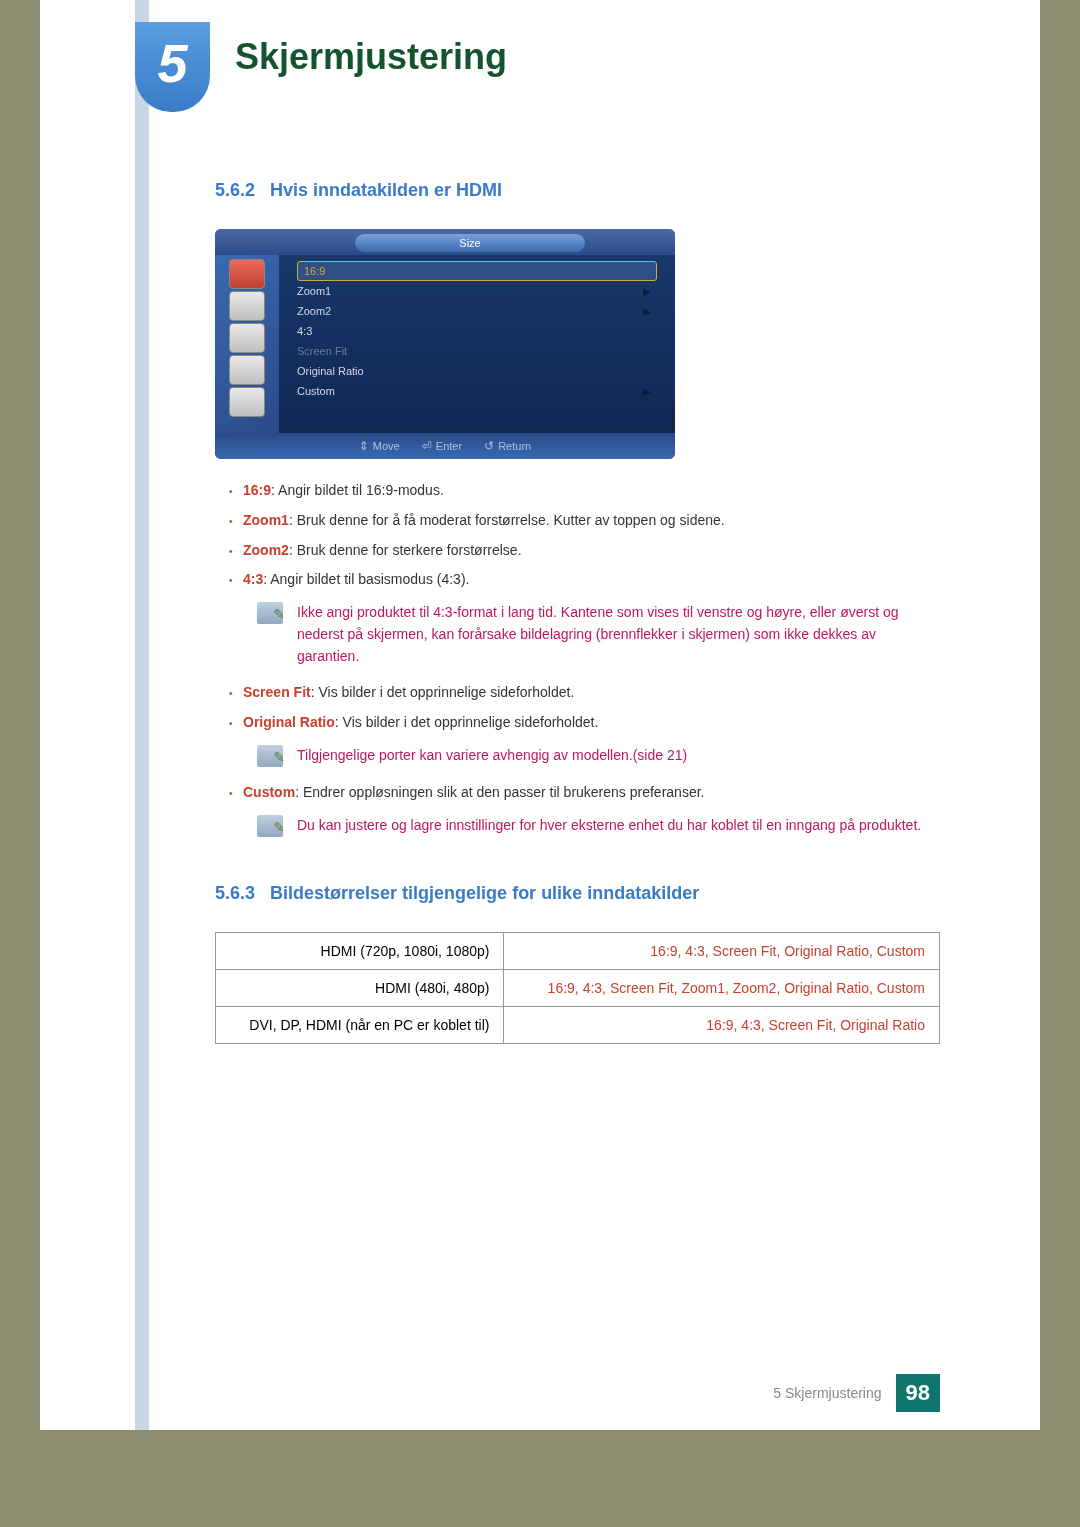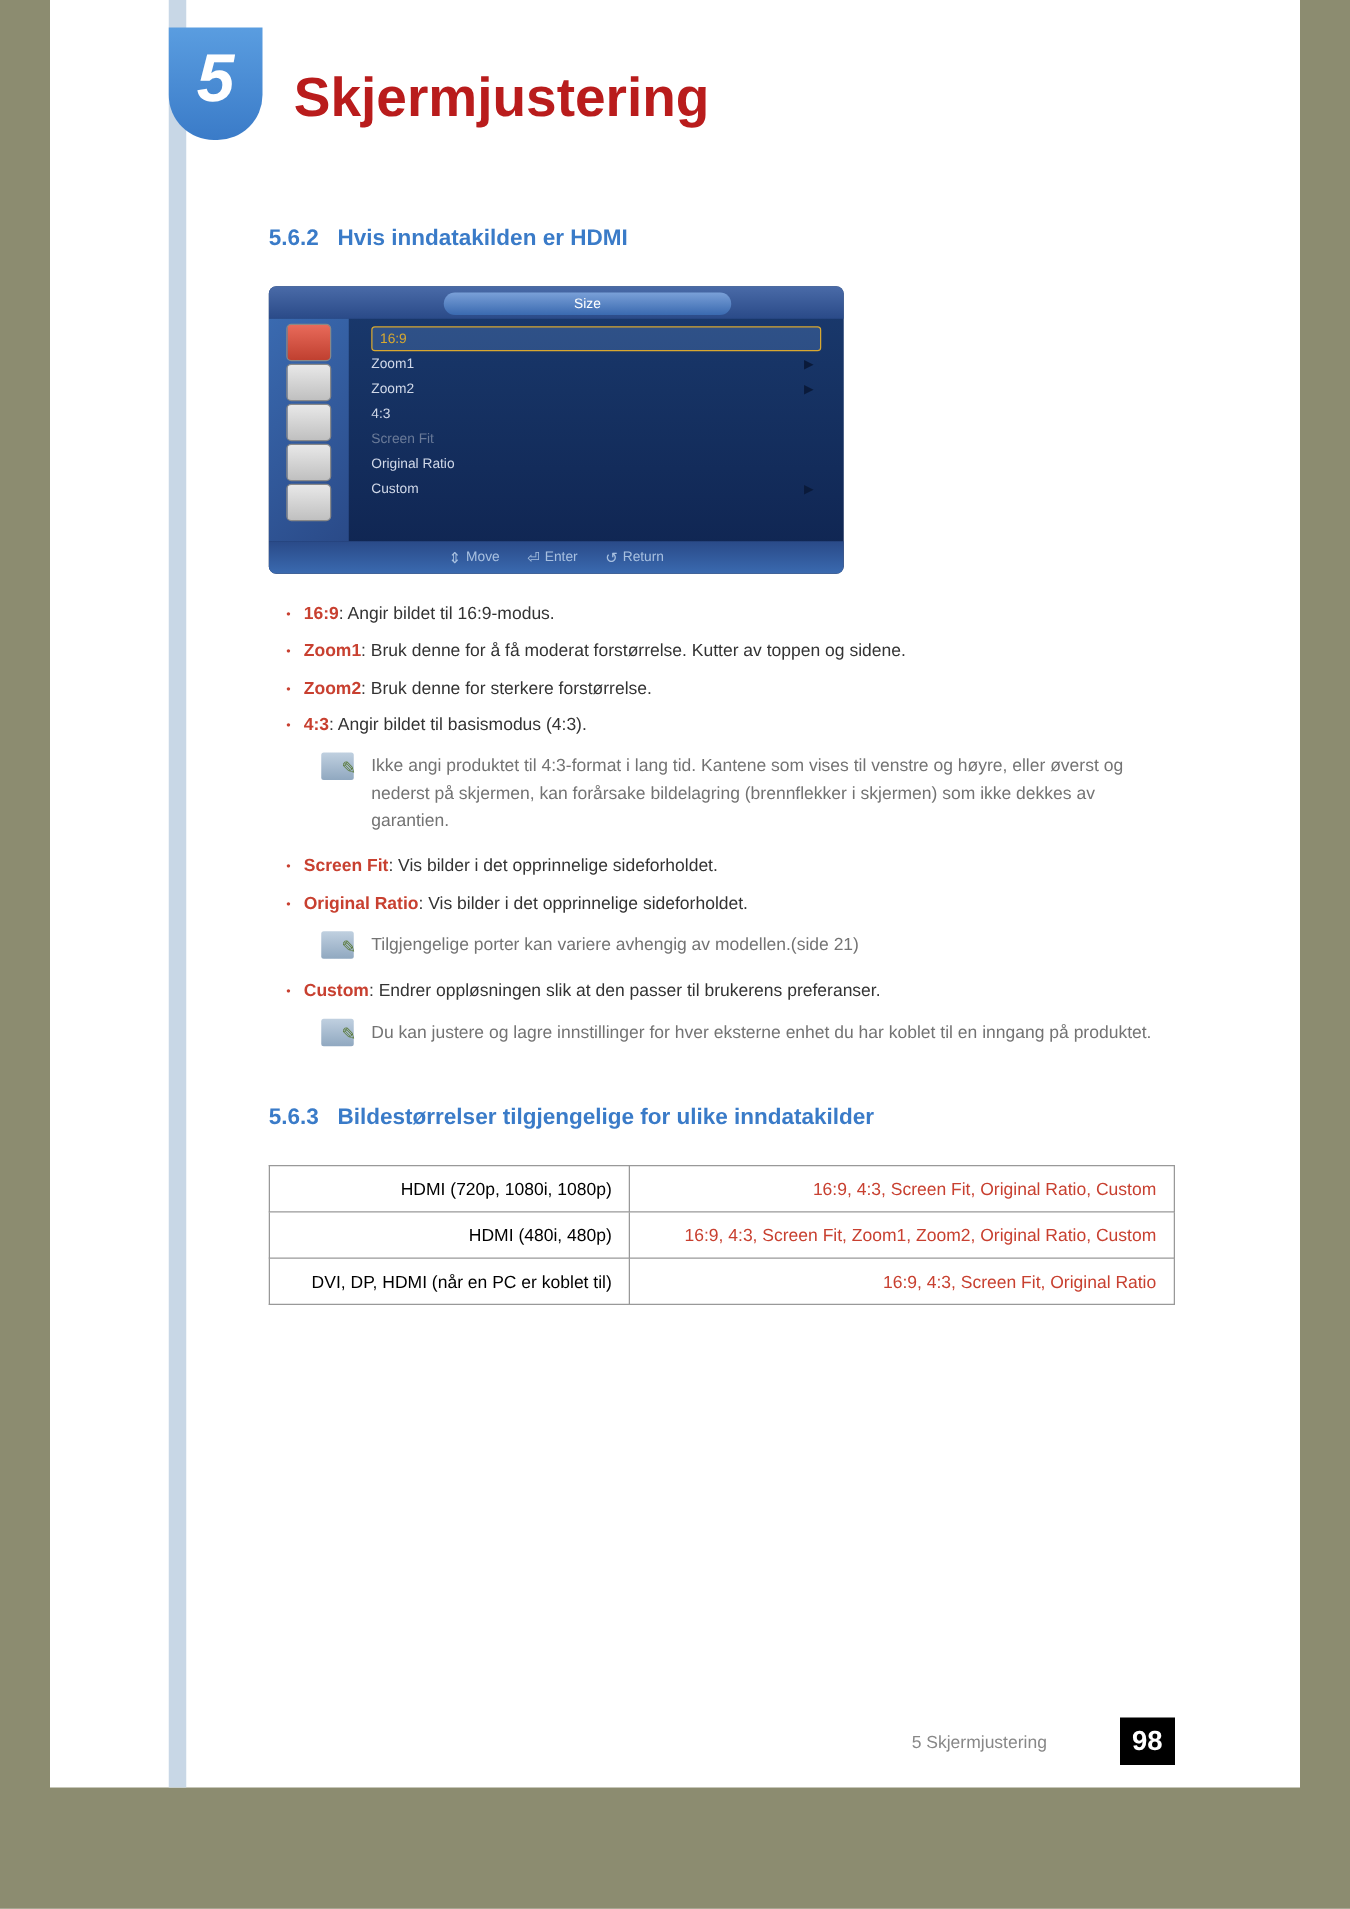--- a/index.html
+++ b/index.html
@@ -2,21 +2,21 @@
 <html><head>
 <meta charset="utf-8">
 <style>
 * { margin: 0; padding: 0; box-sizing: border-box; }
 body { font-family: Arial, sans-serif; background: #8c8c70; width: 1080px; height: 1527px; position: relative; }
 .page { background: #fff; width: 1000px; min-height: 1430px; margin: 0 auto; position: relative; }
 .sidebar-stripe { position: absolute; left: 95px; top: 0; width: 14px; height: 1430px; background: #c8d7e6; }
 .header { position: relative; height: 120px; }
 .chapter-badge { position: absolute; left: 95px; top: 22px; width: 75px; height: 90px; background: linear-gradient(180deg, #5a9de0 0%, #3a7bc8 100%); border-radius: 0 0 36px 36px; display: flex; align-items: flex-start; justify-content: center; padding-top: 10px; }
 .chapter-num { color: #fff; font-size: 54px; font-weight: bold; font-style: italic; }
-.chapter-title { position: absolute; left: 195px; top: 54px; color: #b91c1c; font-size: 44px; font-weight: bold; }
+.chapter-title { position: absolute; left: 195px; top: 36px; color: #14532d; font-size: 36px; font-weight: bold; }
 .content { padding: 60px 100px 80px 175px; }
 .section-heading { color: #3a7bc8; font-size: 18px; font-weight: bold; margin-bottom: 28px; }
 .section-number { margin-right: 10px; }
 .osd-menu { width: 460px; height: 230px; background: linear-gradient(180deg, #1a3a6e 0%, #0f2450 100%); border-radius: 6px; overflow: hidden; position: relative; margin-bottom: 20px; }
 .osd-title-bar { height: 26px; background: linear-gradient(180deg, #4a6ba8 0%, #2a4a88 100%); }
 .osd-title-pill { position: absolute; top: 5px; left: 140px; width: 230px; height: 18px; background: linear-gradient(180deg, #7aa0d8 0%, #3a6ab0 100%); border-radius: 9px; text-align: center; color: #fff; font-size: 11px; line-height: 18px; }
 .osd-body { display: flex; height: 178px; }
 .osd-icons { width: 64px; background: linear-gradient(135deg, #3a6ab0 0%, #2a4a88 100%); display: flex; flex-direction: column; align-items: center; padding-top: 4px; gap: 2px; }
 .osd-icon { width: 36px; height: 30px; background: linear-gradient(180deg, #e8e8e8 0%, #c0c0c0 100%); border-radius: 4px; border: 1px solid #888; }
 .osd-icon.rd { background: linear-gradient(180deg, #e86a5a 0%, #c04030 100%); }
@@ -30,29 +30,29 @@
 .osd-footer { height: 26px; background: linear-gradient(180deg, #2a4a88 0%, #3a6ab0 100%); display: flex; align-items: center; justify-content: center; gap: 22px; }
 .osd-footer-item { color: #a8c0e0; font-size: 11px; display: flex; align-items: center; gap: 4px; }
 .osd-ficon { font-size: 12px; }
 ul.bullets { list-style: none; padding-left: 14px; }
 ul.bullets > li { position: relative; padding-left: 14px; font-size: 14px; line-height: 1.7; color: #333; margin-bottom: 6px; }
 ul.bullets > li::before { content: "•"; position: absolute; left: 0; color: #c84030; font-size: 10px; top: 4px; }
 .kw { color: #c84030; font-weight: bold; }
 .note-box { display: flex; gap: 14px; margin: 10px 0 14px 14px; }
 .note-icon { width: 26px; height: 22px; background: linear-gradient(180deg, #c0d0e0 0%, #90a8c0 100%); border-radius: 2px; flex-shrink: 0; position: relative; }
 .note-icon::after { content: "✎"; position: absolute; right: -2px; bottom: -3px; color: #5a7a3a; font-size: 14px; }
-.note-text { font-size: 14px; color: #737373; line-height: 1.55; }
+.note-text { font-size: 14px; color: #be185d; line-height: 1.55; }
 .section2 { margin-top: 46px; }
 table.data { border-collapse: collapse; width: 100%; margin-top: 18px; }
 table.data th, table.data td { border: 1px solid #999; padding: 10px 14px; font-size: 14px; text-align: right; vertical-align: middle; }
 table.data th { color: #c84030; font-weight: normal; text-align: center; }
 table.data td.red { color: #c84030; }
 .footer { position: absolute; bottom: 18px; right: 100px; display: flex; align-items: center; gap: 14px; }
 .footer-label { color: #888; font-size: 14px; }
-.footer-page { background: #000000; color: #fff; font-size: 22px; font-weight: bold; padding: 6px 10px; margin-left: 44px; }
+.footer-page { background: #0f766e; color: #fff; font-size: 22px; font-weight: bold; padding: 6px 10px; }
 </style>
 </head>
 <body>
 
 <div class="page">
   <div class="sidebar-stripe"></div>
 
   <div class="header">
     <div class="chapter-badge">
       <span class="chapter-num">5</span>

